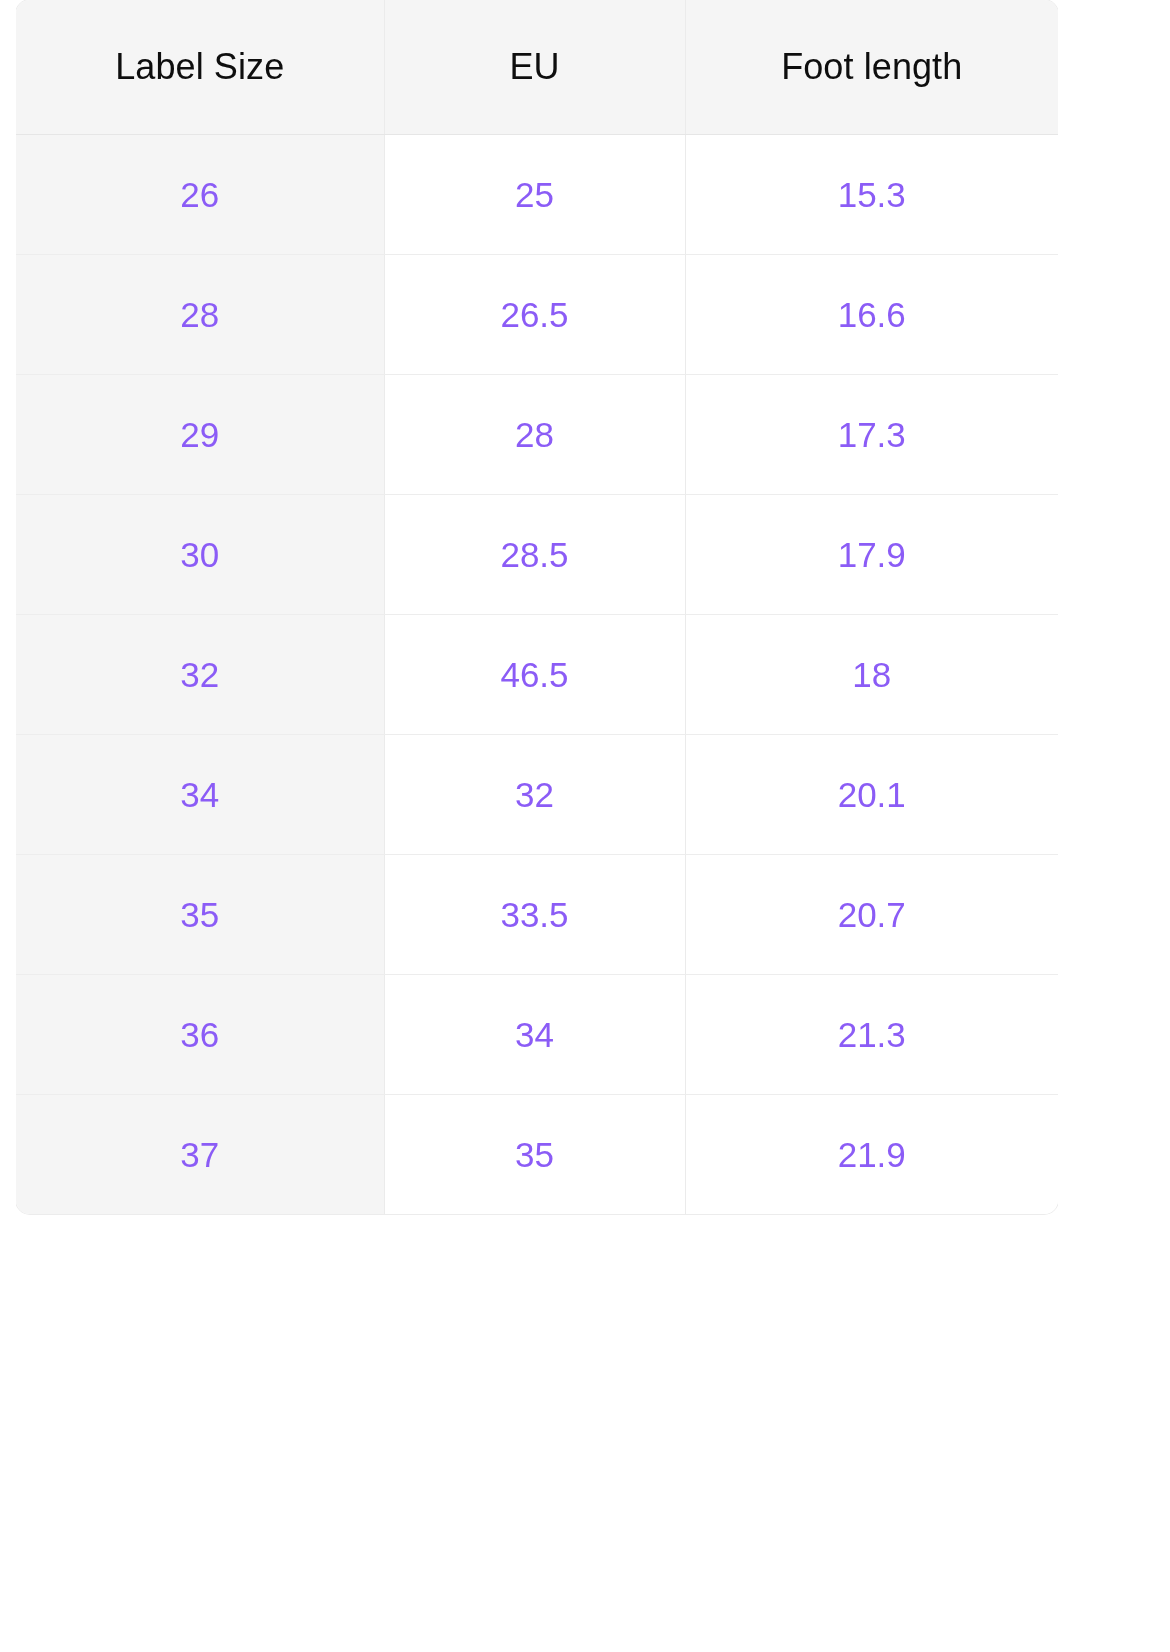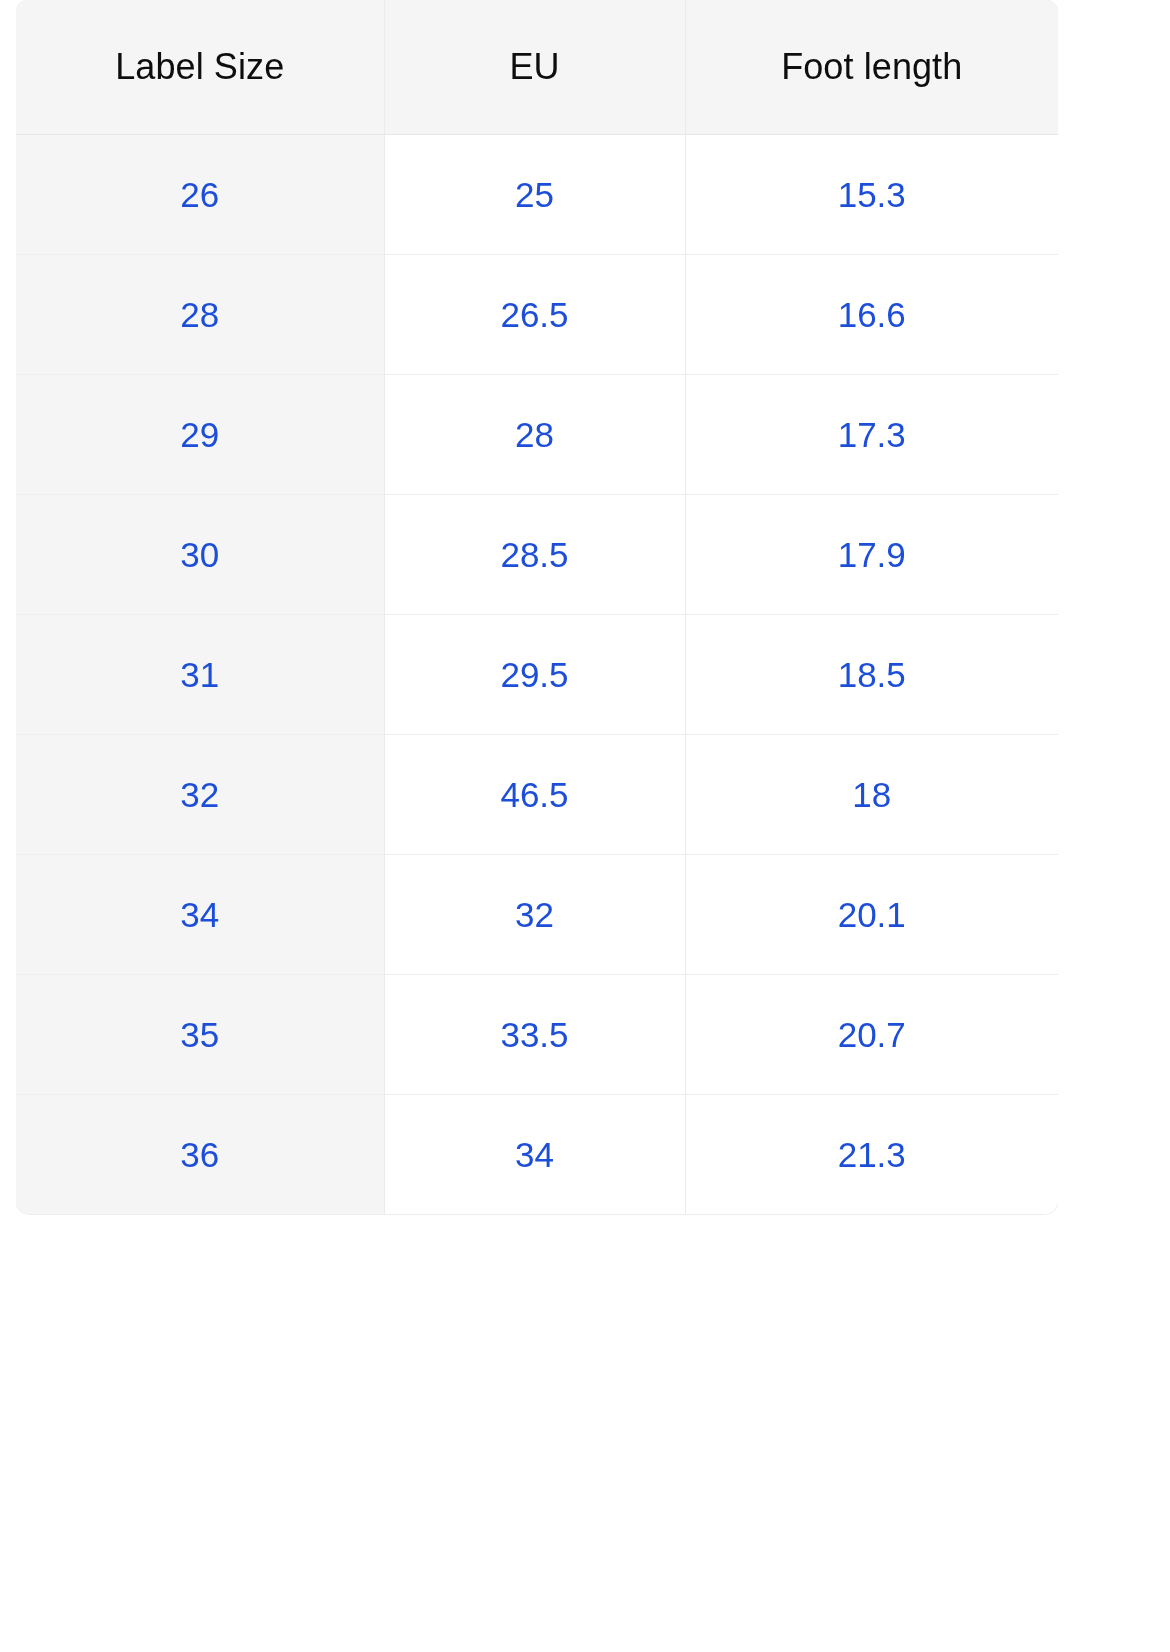--- a/index.html
+++ b/index.html
@@ -59,21 +59,21 @@
   .size-table thead th:last-child { border-right: none; }
 
   
   .size-table tbody td {
     height: 119px;
     padding: 0;
     text-align: center;
     vertical-align: middle;
     font-size: 35px;
     font-weight: 400;
-    color: #1d4ed8;
+    color: #8b5cf6;
     background: #ffffff;
     border-right: 1px solid #ebebeb;
     border-bottom: 1px solid #ededed;
     white-space: nowrap;
   }
   .size-table tbody td:last-child { border-right: none; text-align: center; }
   .size-table tbody tr:last-child td { border-bottom: none; }
 
   
   .size-table tbody td.label-col {
@@ -112,39 +112,39 @@
           <td class="label-col">29</td>
           <td>28</td>
           <td>17.3</td>
         </tr>
         <tr>
           <td class="label-col">30</td>
           <td>28.5</td>
           <td>17.9</td>
         </tr>
         <tr>
-          <td class="label-col">31</td>
-          <td>29.5</td>
-          <td>18.5</td>
-        </tr>
-        <tr>
           <td class="label-col">32</td>
           <td>46.5</td>
           <td>18</td>
         </tr>
         <tr>
           <td class="label-col">34</td>
           <td>32</td>
           <td>20.1</td>
         </tr>
         <tr>
           <td class="label-col">35</td>
           <td>33.5</td>
           <td>20.7</td>
         </tr>
         <tr>
           <td class="label-col">36</td>
           <td>34</td>
           <td>21.3</td>
         </tr>
+        <tr>
+          <td class="label-col">37</td>
+          <td>35</td>
+          <td>21.9</td>
+        </tr>
       </tbody>
   </table>
 </div>
 
 </body></html>

